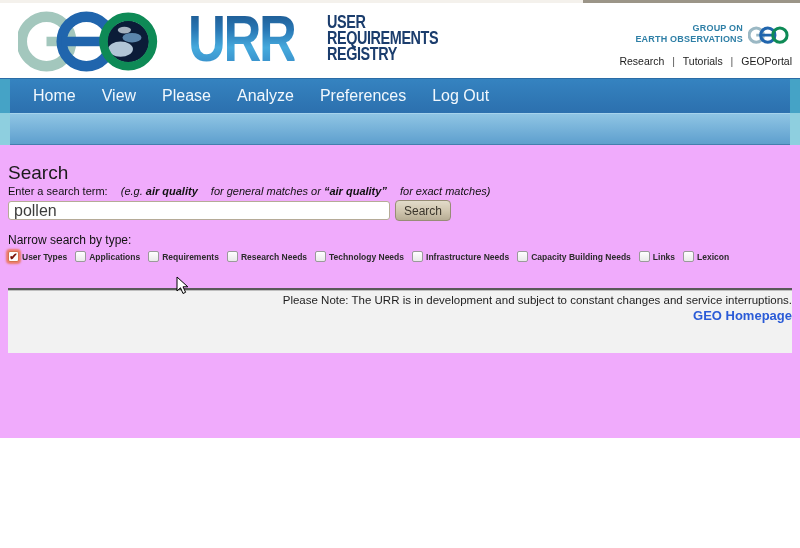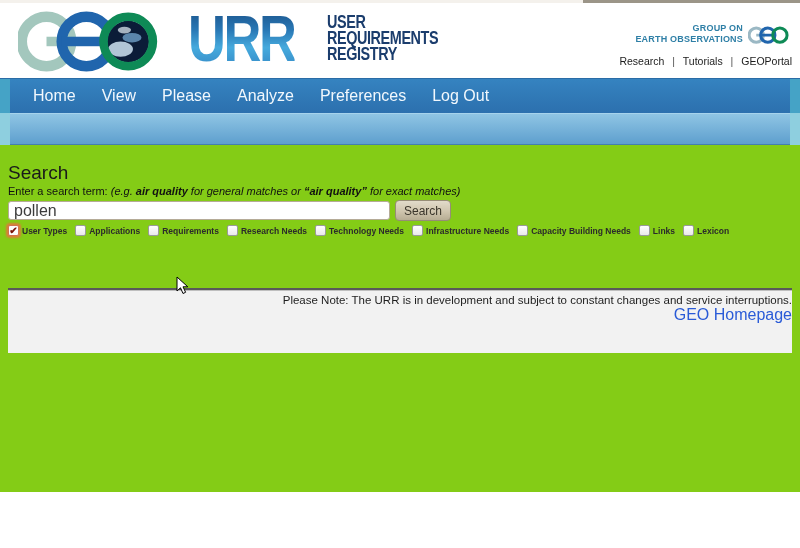--- a/index.html
+++ b/index.html
@@ -1,17 +1,17 @@
 <!DOCTYPE html>
 <html><head>
 <meta charset="utf-8">
 <style>
   * { margin:0; padding:0; box-sizing:border-box; }
   body { font-family:"Liberation Sans", sans-serif; background:#fff; }
-  .page { position:relative; width:800px; height:492px; background:#84cc16; overflow:hidden; }
+  .page { position:relative; width:800px; height:438px; background:#f0abfc; overflow:hidden; }
 
   
   .top-strip { position:absolute; top:0; left:0; width:800px; height:3px; display:flex; }
   .top-strip .seg-a { width:583px; background:#f4f1ec; }
   .top-strip .seg-b { flex:1; background:#9b9588; }
 
   
   .header { position:absolute; top:3px; left:0; width:800px; height:75px; background:#fff; }
   .geo-logo-big { position:absolute; left:18px; top:6px; }
   .urr-acronym {
@@ -38,21 +38,21 @@
   .nav-item { color:#f2f8fd; font-size:16px; padding:0 13px; cursor:pointer; }
   .edge-strip { position:absolute; top:0; bottom:0; width:10px; z-index:2; }
   .edge-strip.left { left:0; } .edge-strip.right { right:0; }
   .edge-strip .e1 { height:34px; background:#45a3c6; }
   .edge-strip .e2 { height:32px; background:#8ecfdf; }
 
   
   .main { position:absolute; top:146px; left:0; width:800px; }
   .search-heading { margin:16px 0 0 8px; font-size:19px; font-weight:400; color:#1a1a1a; line-height:21px; }
   .prompt-line { margin:2px 0 0 8px; font-size:11px; color:#111; }
-  .prompt-line .hint { font-style:italic; }
+  .prompt-line .hint { font-style:italic;margin-left:10px; }
   .prompt-line .hb { font-style:italic; font-weight:bold; }
   .input-row { margin:3px 0 0 8px; display:flex; align-items:center; }
   .search-input {
     width:382px; height:19px; font-size:16px; color:#3c3c3c; padding:1px 5px;
     border:1px solid #b5ab97; border-radius:3px; outline:none;
     font-family:"Liberation Sans", sans-serif; background:#fff;
   }
   .search-button {
     margin-left:5px; height:21px; padding:0 8px; font-size:12px; color:#3a352b;
     background:linear-gradient(180deg,#e2dbca 0%, #cfc5ae 55%, #b7ad94 100%);
@@ -69,21 +69,21 @@
   }
   .cb.checked { border-color:#d4714e; box-shadow:0 0 2px 2px rgba(235,110,65,0.8); background:#fdfdfd; }
   .cb.checked::after { content:"\2714"; font-size:10px; line-height:10px; color:#7a1208; font-weight:bold; }
   .cb-lbl { font-size:8.5px; font-weight:bold; color:#2b2b2b; margin-left:3px; white-space:nowrap; }
 
   
   .footer-zone { position:absolute; top:288px; left:8px; width:784px; }
   .footer-rule { height:3px; background:#595959; border-bottom:1px solid #bfbfbf; }
   .footer-box { background:#f2f2f2; height:62px; text-align:right; padding-top:3px; }
   .footer-note { font-size:11.5px; color:#1e1e1e; }
-  .footer-link { display:inline-block; font-size:16px; color:#2a5bd7; text-decoration:none; cursor:pointer; }
+  .footer-link { display:inline-block; font-size:13px; color:#2a5bd7; text-decoration:none; cursor:pointer;font-weight:bold; }
 
   .cursor { position:absolute; left:176px; top:276px; z-index:10; }
 </style>
 </head>
 <body>
 
 <div class="page">
 
   <div class="top-strip">
     <div class="seg-a"></div>
@@ -164,20 +164,21 @@
     <div class="prompt-line">
       <span>Enter a search term:</span>
       <span class="hint">(e.g. </span><span class="hb">air quality</span><span class="hint"> for general matches or </span><span class="hb">“air quality”</span><span class="hint"> for exact matches)</span>
     </div>
 
     <div class="input-row">
       <input class="search-input" type="text" value="pollen" style="">
       <button class="search-button">Search</button>
     </div>
 
+    <div class="narrow-label">Narrow search by type:</div>
 
     <div class="cb-row">
       <label class="cb-item">
         <span class="cb checked"></span>
         <span class="cb-lbl">User Types</span>
       </label>
       <label class="cb-item">
         <span class="cb"></span>
         <span class="cb-lbl">Applications</span>
       </label>

